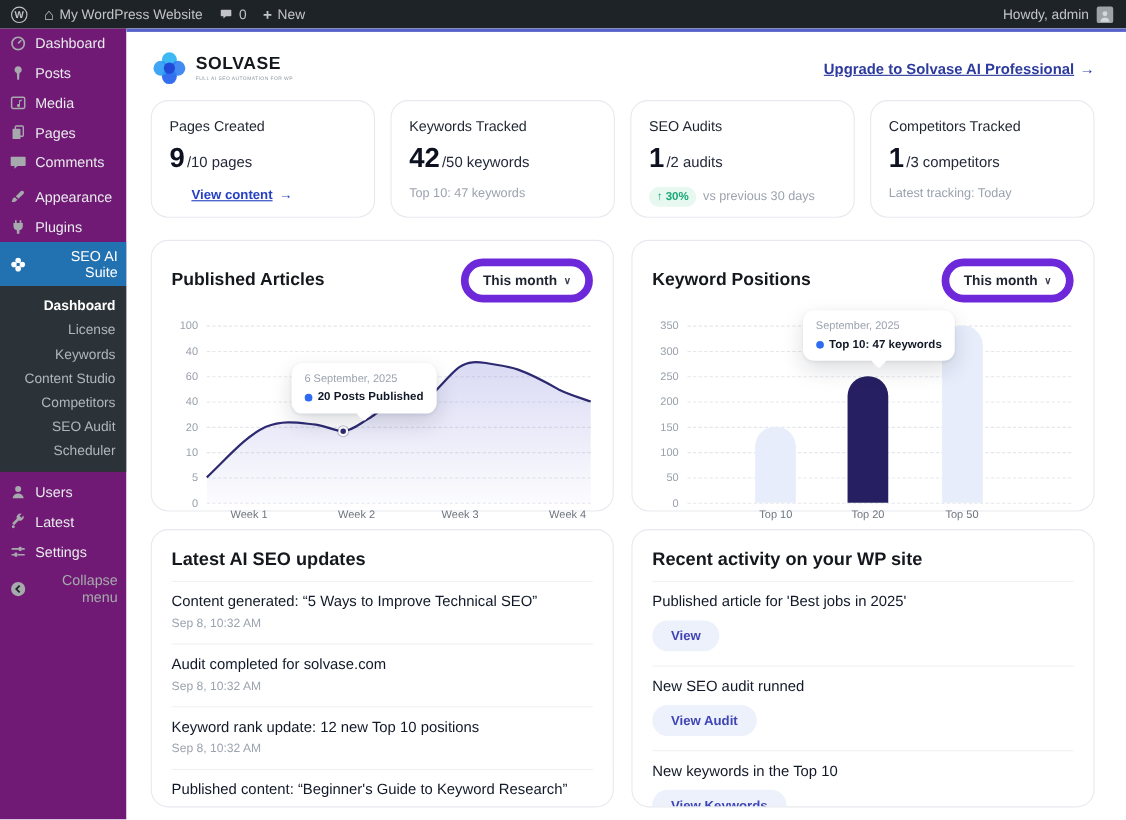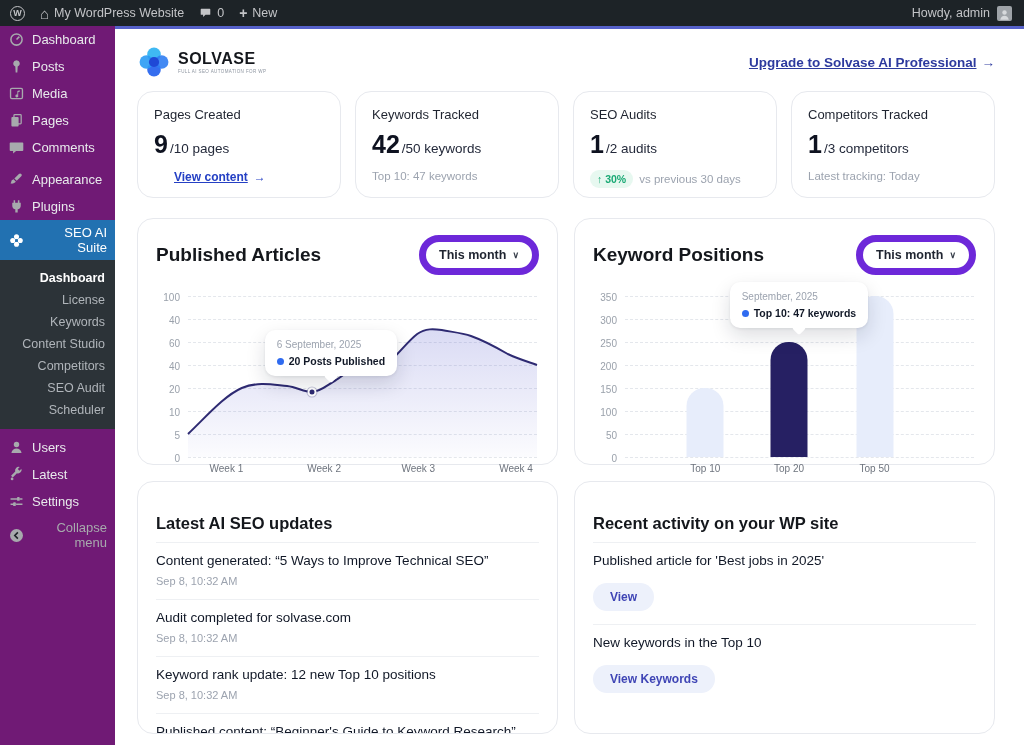--- a/index.html
+++ b/index.html
@@ -52,49 +52,49 @@
   .stat-footer { margin-top: 13px; font-size: 12px; display: flex; align-items: center; gap: 6px; }
   .stat-link { color: #2540c4; font-weight: bold; text-decoration: underline; cursor: pointer; margin-left: 20px; }
   .stat-link-arrow { color: #2540c4; font-weight: bold; }
   .stat-note { color: #9ca3af; font-size: 11.5px; }
   .badge-up { background: #e7f8f0; color: #19a974; font-size: 10.5px; font-weight: bold; padding: 3px 7px; border-radius: 999px; }
 
   
   #charts { display: grid; grid-template-columns: 1fr 1fr; gap: 16px; margin-top: 20px; }
   .chart-card { padding: 16px 18px 10px; height: 247px; position: relative; }
   .chart-head { display: flex; align-items: center; justify-content: space-between; }
-  .chart-title { font-size: 19px; font-weight: bold; color: #14171c; }
+  .chart-title { font-size: 16px; font-weight: bold; color: #14171c; }
   .pill-btn { border: 7px solid #6d28d9; background: #fff; border-radius: 999px; padding: 6px 13px; font-size: 12.5px; font-weight: bold; color: #1f2430; display: flex; align-items: center; gap: 6px; cursor: pointer; font-family: "Liberation Sans", sans-serif; }
   .chev { font-size: 9px; color: #3a404c; }
   .plot { position: relative; margin: 21px 2px 0 32px; height: 161px; }
   .gridline { position: absolute; left: 0; right: 0; border-top: 1px dashed #e4e7ec; height: 0; }
   .tick { position: absolute; right: calc(100% + 8px); transform: translateY(-50%); font-size: 10px; color: #9aa1ab; white-space: nowrap; }
   .xlabels { position: relative; height: 18px; margin: 3px 2px 0 32px; }
   .xlabel { position: absolute; transform: translateX(-50%); font-size: 10px; color: #6e747e; top: 3px; white-space: nowrap; }
   .line-svg { position: absolute; left: 0; top: 0; width: 100%; height: 100%; overflow: visible; }
   .marker-dot { position: absolute; width: 9px; height: 9px; border-radius: 50%; background: #2e2a72; border: 2px solid #fff; box-shadow: 0 0 0 1px rgba(46,42,114,.25); transform: translate(-50%, -50%); }
   .bar { position: absolute; bottom: 0; width: 37px; transform: translateX(-50%); border-radius: 18px 18px 0 0; }
   .tooltip { position: absolute; background: #fff; border-radius: 10px; box-shadow: 0 8px 20px rgba(16,24,40,.14), 0 1px 3px rgba(16,24,40,.08); padding: 9px 12px; z-index: 5; white-space: nowrap; }
   .tooltip::after { content: ""; position: absolute; bottom: -5px; left: 50%; transform: translateX(-50%) rotate(45deg); width: 10px; height: 10px; background: #fff; border-radius: 2px; }
   .tt-date { font-size: 10px; color: #9ca3af; }
   .tt-val { margin-top: 5px; display: flex; align-items: center; gap: 5px; font-size: 10.5px; font-weight: bold; color: #111827; }
   .tt-dot { width: 7px; height: 7px; border-radius: 50%; background: #2f6bf0; }
 
   
   #lists { display: grid; grid-template-columns: 1fr 1fr; gap: 16px; margin-top: 16px; }
-  .list-card { padding: 18px 18px 8px; height: 253px; overflow: hidden; }
+  .list-card { padding: 4px 18px 8px; height: 253px; overflow: hidden; }
   .list-title { font-size: 16.5px; font-weight: bold; color: #14171c; padding: 14px 0 9px; }
   .update-item { padding: 10px 0 12px; border-top: 1px solid #eef0f3; }
   .update-item:first-of-type { border-top: none; padding-top: 2px; }
   .update-text { font-size: 13.5px; color: #111827; font-weight: 500; }
   .update-time { font-size: 11px; color: #9ca3af; margin-top: 7px; }
   .activity-item { padding: 10px 0 13px; border-top: 1px solid #eef0f3; }
   .activity-item:first-of-type { border-top: none; padding-top: 2px; }
   .activity-text { font-size: 13.5px; color: #111827; }
-  .btn-soft { margin-top: 15px; background: #edf1fb; color: #3f45b5; border: none; font-size: 12px; font-weight: bold; padding: 7px 17px; border-radius: 999px; cursor: pointer; font-family: "Liberation Sans", sans-serif; }
+  .btn-soft { margin-top: 10px; background: #edf1fb; color: #3f45b5; border: none; font-size: 12px; font-weight: bold; padding: 7px 17px; border-radius: 999px; cursor: pointer; font-family: "Liberation Sans", sans-serif; }
 </style>
 </head>
 <body>
 
 <div id="adminbar">
   <div class="ab-item">
     <span class="wp-circle">W</span>
   </div>
   <div class="ab-item">
     <span class="home-glyph">⌂</span>
@@ -447,20 +447,24 @@
         </div>
       </div>
 
       <div class="card list-card">
         <div class="list-title">Recent activity on your WP site</div>
         <div class="activity-item">
           <div class="activity-text">Published article for 'Best jobs in 2025'</div>
           <button class="btn-soft">View</button>
         </div>
         <div class="activity-item">
+          <div class="activity-text">New SEO audit runned</div>
+          <button class="btn-soft">View Audit</button>
+        </div>
+        <div class="activity-item">
           <div class="activity-text">New keywords in the Top 10</div>
           <button class="btn-soft">View Keywords</button>
         </div>
       </div>
     </div>
 
   </div>
 </div>
 
 </body></html>

